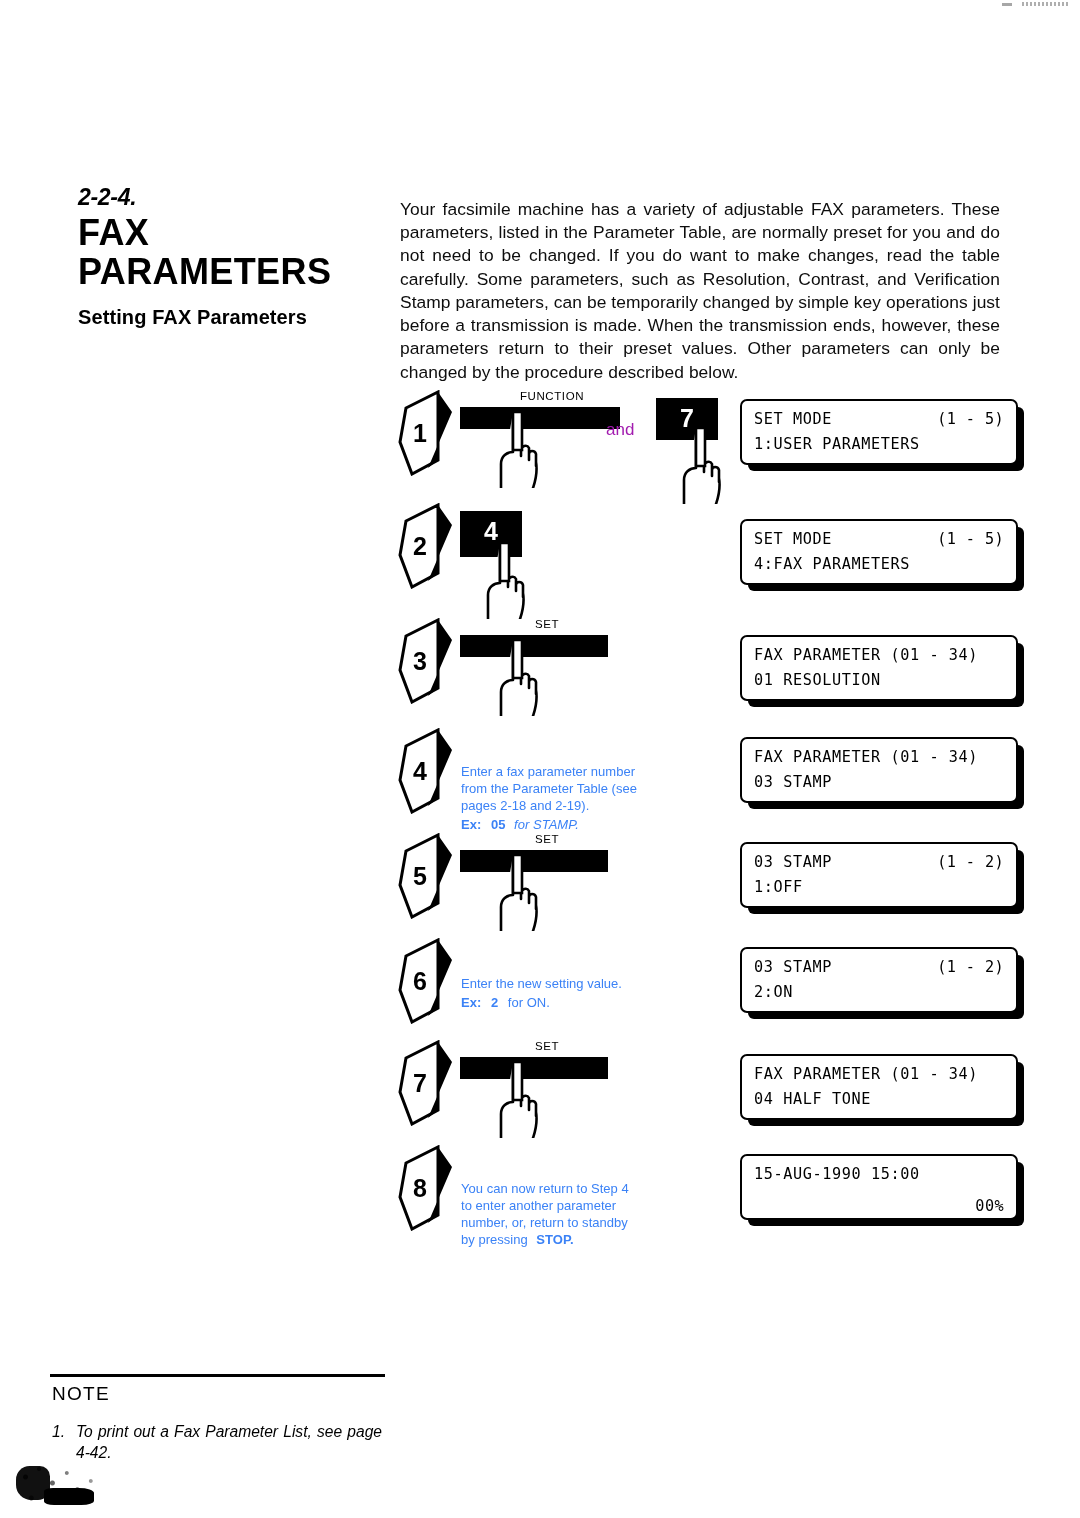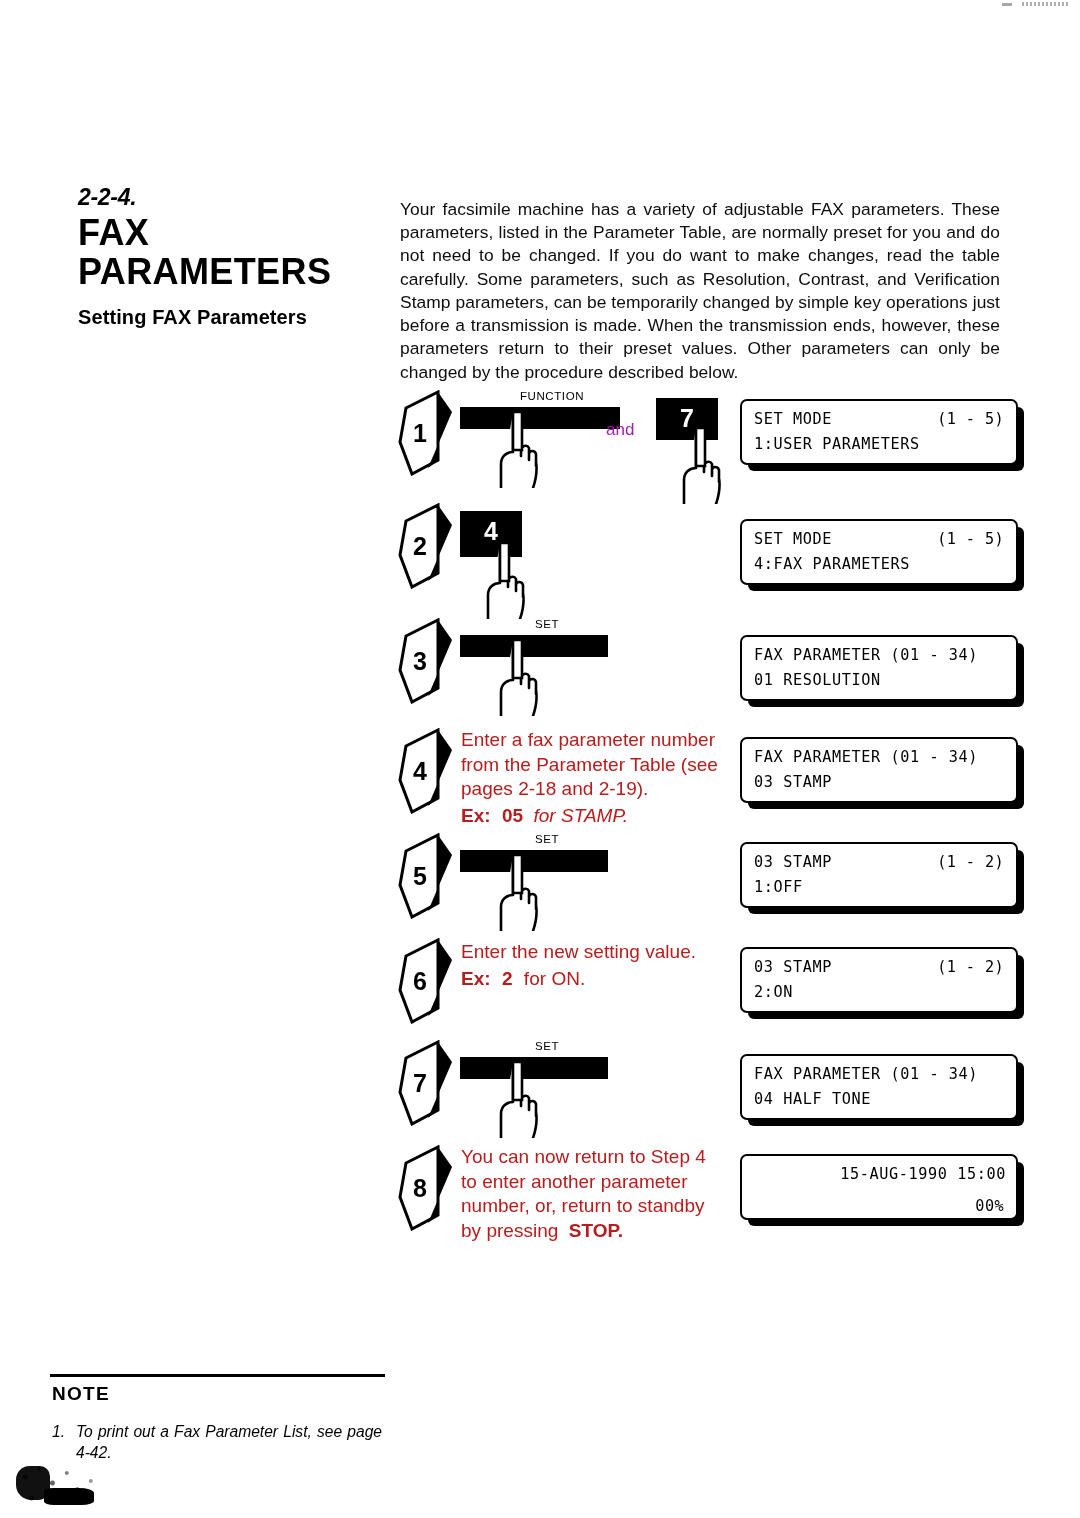--- a/index.html
+++ b/index.html
@@ -144,24 +144,25 @@
 
   .and-word {
     position: absolute;
     font-size: 17px;
     color: #a21caf;
   }
 
   
   .step-text {
     position: absolute;
-    font-size: 19px;
+    font-size: 13px;
     line-height: 1.30;
     letter-spacing: 0.02px;
-    color: #b91c1c;
+    color: #3b82f6;
+    margin-top: 36px;
   }
   .step-text b { font-weight: bold; }
   .step-text i { font-style: italic; }
 
   
   .lcd {
     position: absolute;
     width: 278px;
     height: 66px;
     box-sizing: border-box;
@@ -200,21 +201,21 @@
     top: 1374px;
     width: 335px;
     height: 3px;
     background: #000;
   }
   .note-head {
     position: absolute;
     left: 52px;
     top: 1383px;
     font-size: 19px;
-    font-weight: bold;
+    font-weight: normal;
     letter-spacing: 1.3px;
     color: #000;
   }
   .note-item {
     position: absolute;
     left: 52px;
     top: 1422px;
     width: 330px;
     font-size: 15.6px;
     font-style: italic;
@@ -495,21 +496,21 @@
       </div>
       <div class="step-text" style="left:63px; top:0px; width:268px;">
         <div>You can now return to Step 4</div>
         <div>to enter another parameter</div>
         <div>number, or, return to standby</div>
         <div>
           <span>by pressing</span>
           <b style="margin-left:5px;">STOP.</b>
         </div>
       </div>
-      <div class="lcd" style="left:342px; top:9px;text-align:right;">
+      <div class="lcd" style="left:342px; top:9px;">
         <div class="lcd-line lcd-l1">15-AUG-1990  15:00</div>
         <div class="lcd-right lcd-r2">00%</div>
       </div>
     </div>
 
   </div>
 
   <div class="note-rule"></div>
   <div class="note-head">NOTE</div>
   <div class="note-item">

